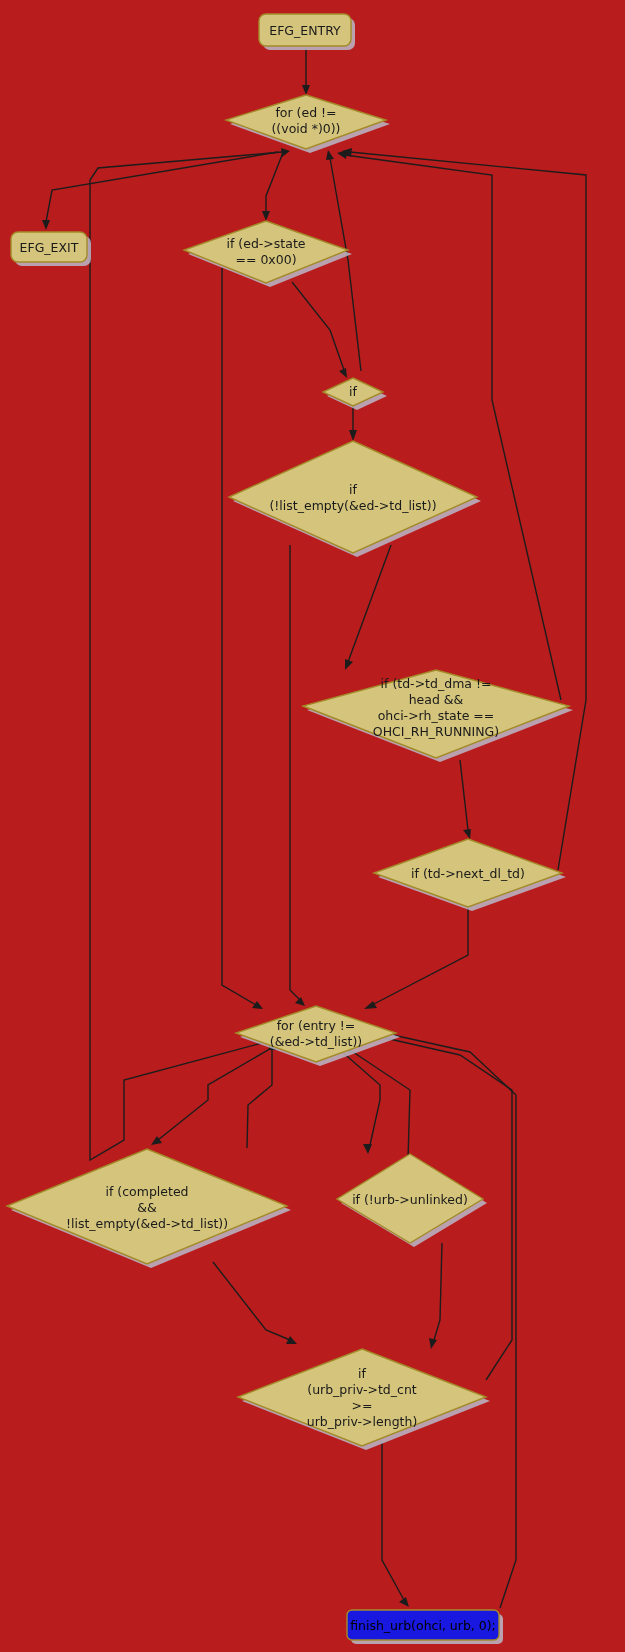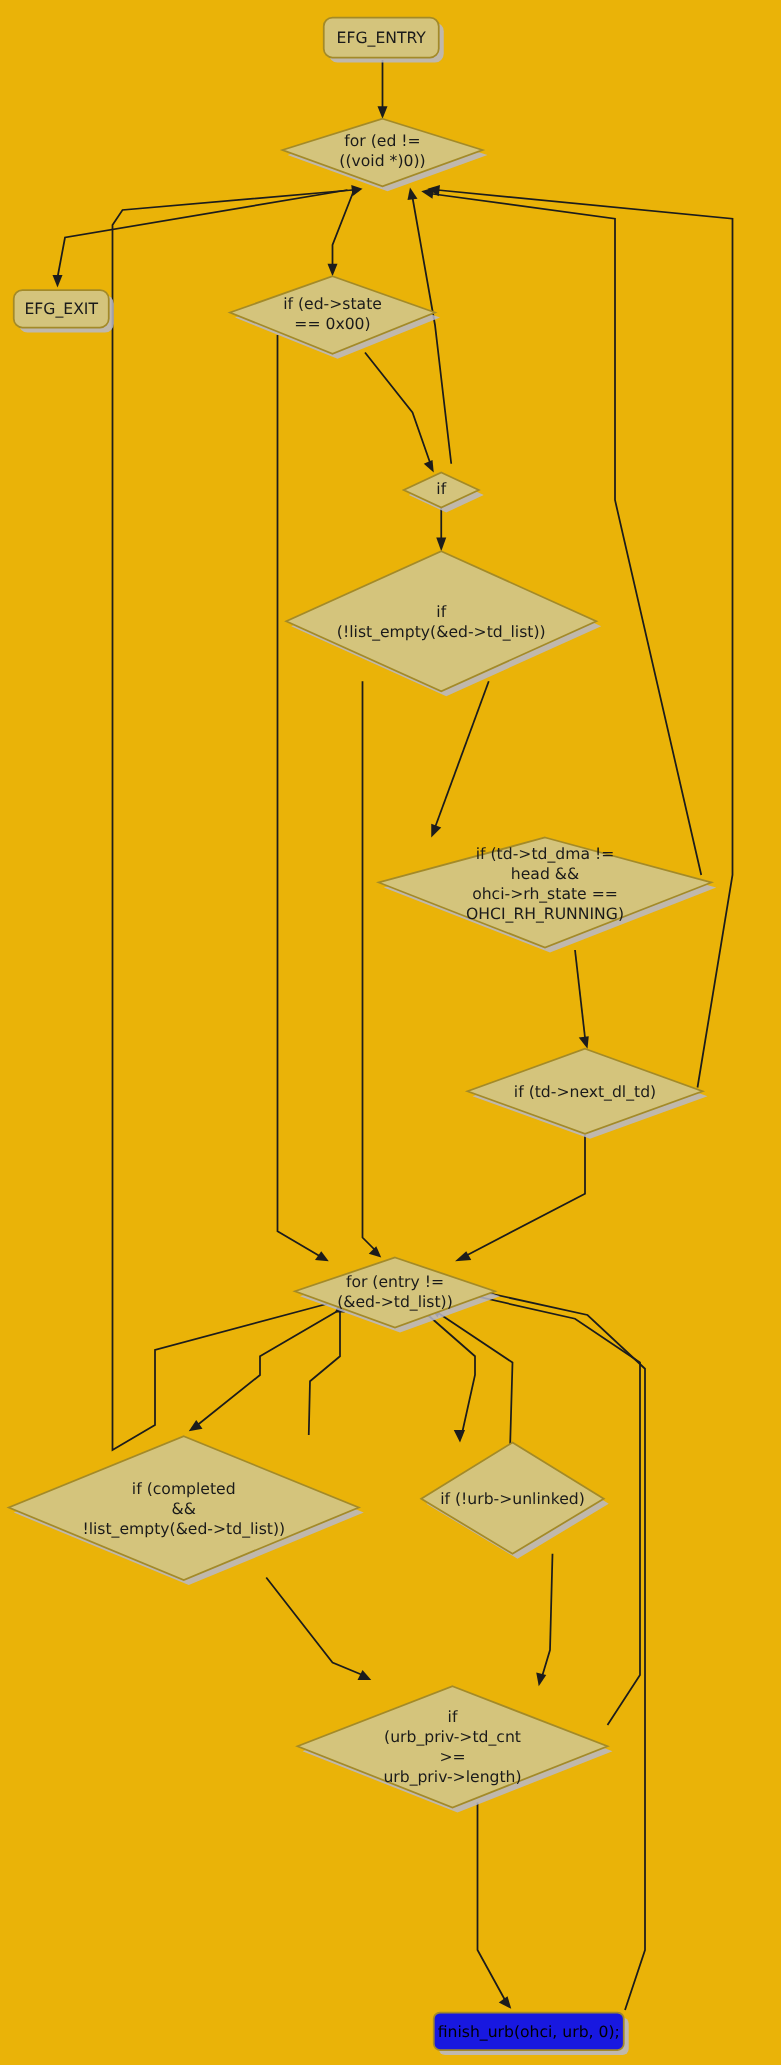--- a/index.html
+++ b/index.html
@@ -1,17 +1,17 @@
 <!DOCTYPE html>
 <html><head>
 <meta charset="utf-8">
 <style>
   html,body{margin:0;padding:0;background:#ffffff;}
   body{font-family:"DejaVu Sans","Liberation Sans",sans-serif;}
-  #canvas{position:relative;width:625px;height:1652px;background:#eab308;overflow:hidden;}
+  #canvas{position:relative;width:625px;height:1652px;background:#b91c1c;overflow:hidden;}
   svg{position:absolute;top:0;left:0;width:625px;height:1652px;}
   .node-text{font-family:"DejaVu Sans","Liberation Sans",sans-serif;font-size:12.5px;fill:#1a1a1a;text-anchor:middle;dominant-baseline:middle;}
   .node-text.onblue{fill:#000000;}
   .edge{fill:none;stroke:#1c1c1c;stroke-width:1.4px;}
   .arrowhead{fill:#1c1c1c;stroke:none;}
   .shadow{fill:#b9b9c9;opacity:.85;}
 </style>
 </head>
 <body>
 

